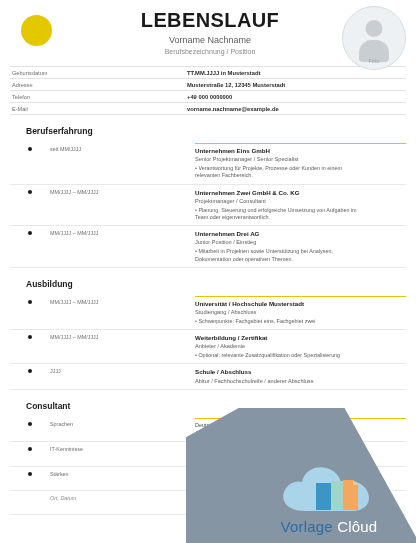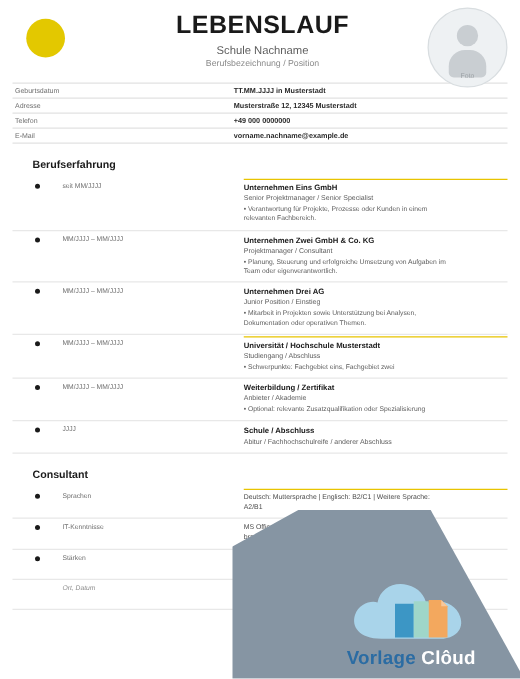--- a/index.html
+++ b/index.html
@@ -236,37 +236,37 @@
     z-index: 4;
   }
   .logo-cloud {
     position: relative;
     width: 108px;
     height: 56px;
     margin: 0 auto 1px auto;
   }
   .logo-text {
     font-size: 15px;
-    font-weight: bold;
+    font-weight: normal;
     letter-spacing: 0.2px;
   }
   .logo-text .word1 { color: #2b6ca3; }
   .logo-text .word2 { color: #ffffff; }
 </style>
 </head>
 <body>
 
 <div id="page">
 
   <div class="header">
     <div class="yellow-dot"></div>
 
     <div class="title-block">
       <div class="cv-title">LEBENSLAUF</div>
-      <div class="cv-name">Schule Nachname</div>
+      <div class="cv-name">Vorname Nachname</div>
       <div class="cv-role">Berufsbezeichnung / Position</div>
     </div>
 
     <div class="photo-wrap">
       <div class="photo-circle">
         <div class="avatar-head"></div>
         <div class="avatar-body"></div>
         <div class="photo-label">Foto</div>
       </div>
     </div>
@@ -325,20 +325,21 @@
       <div class="date-col">MM/JJJJ – MM/JJJJ</div>
       <div class="detail-col">
         <div class="org">Unternehmen Drei AG</div>
         <div class="position">Junior Position / Einstieg</div>
         <div class="desc">• Mitarbeit in Projekten sowie Unterstützung bei Analysen, Dokumentation oder operativen Themen.</div>
       </div>
     </div>
   </div>
 
   <div class="section">
+    <div class="section-title">Ausbildung</div>
 
     <div class="entry">
       <div class="bullet-col">
           <span class="bullet"></span>
         </div>
       <div class="date-col">MM/JJJJ – MM/JJJJ</div>
       <div class="detail-col with-rule">
         <div class="org">Universität / Hochschule Musterstadt</div>
         <div class="position">Studiengang / Abschluss</div>
         <div class="desc">• Schwerpunkte: Fachgebiet eins, Fachgebiet zwei</div>

